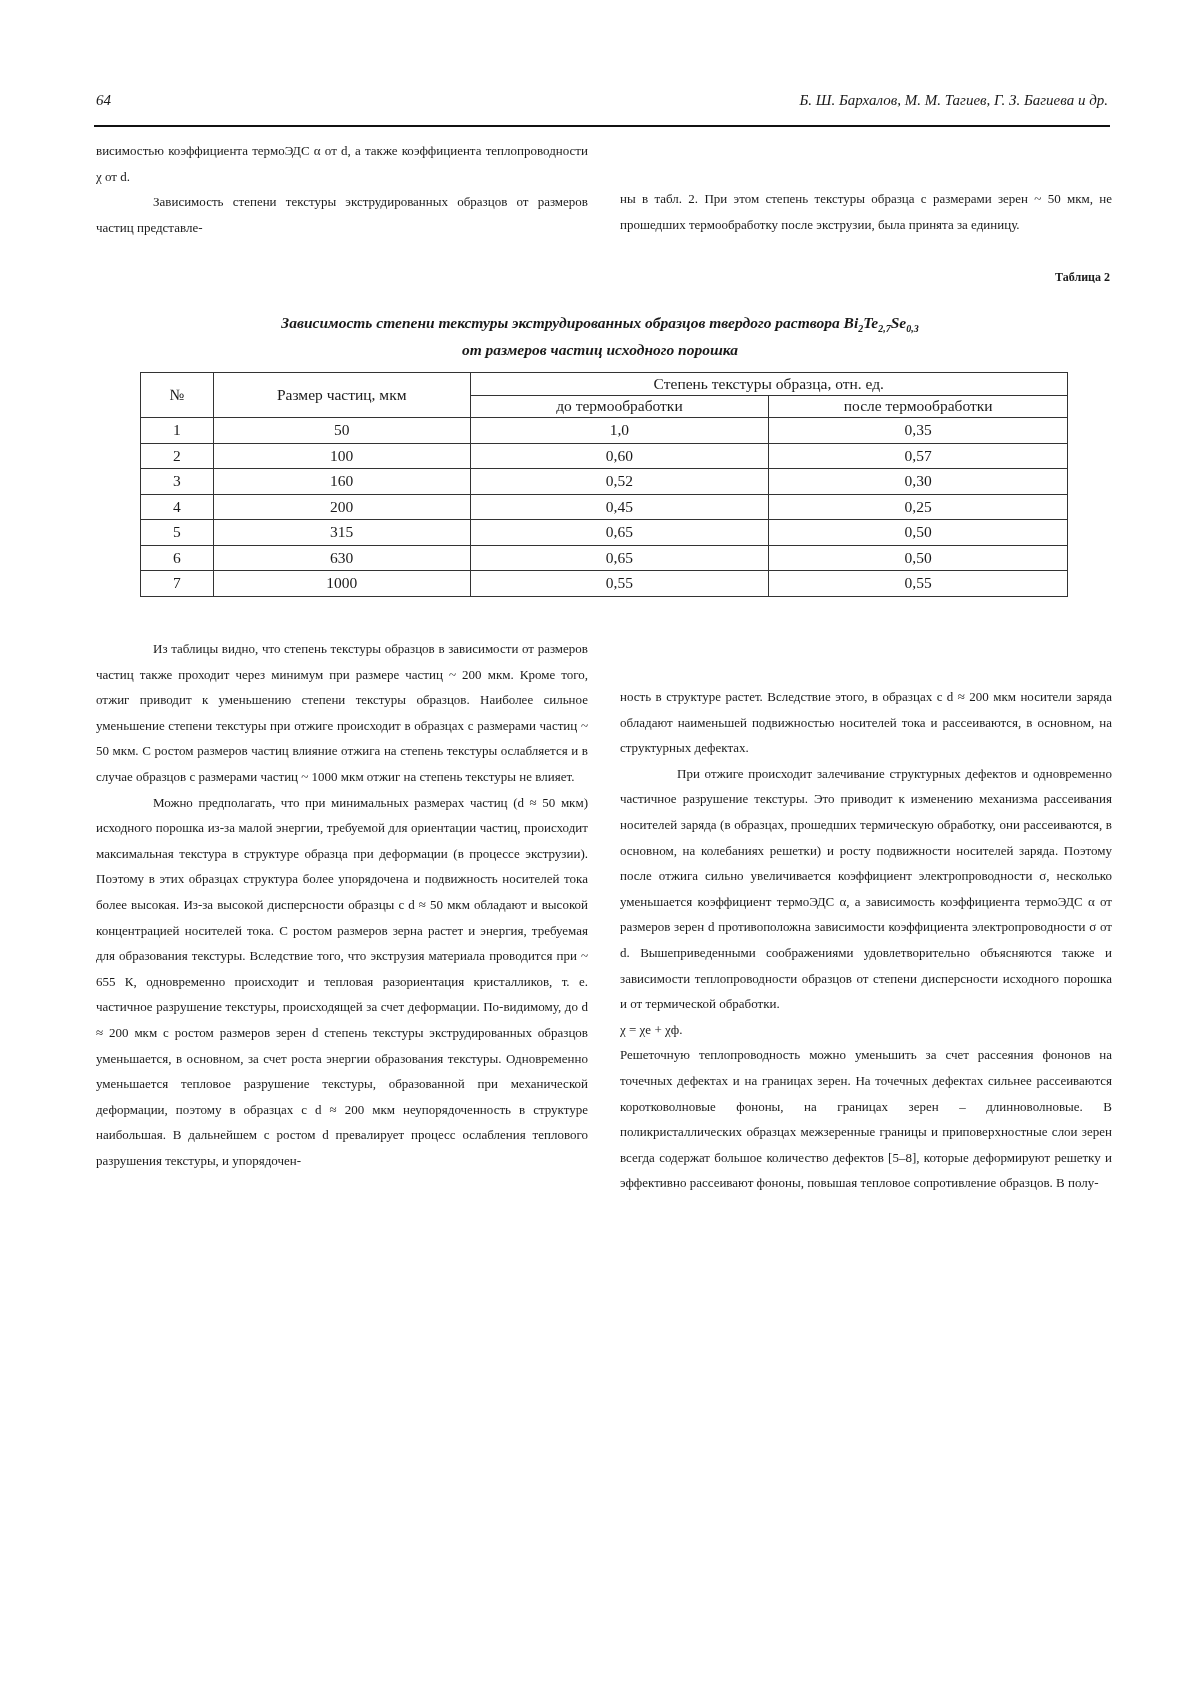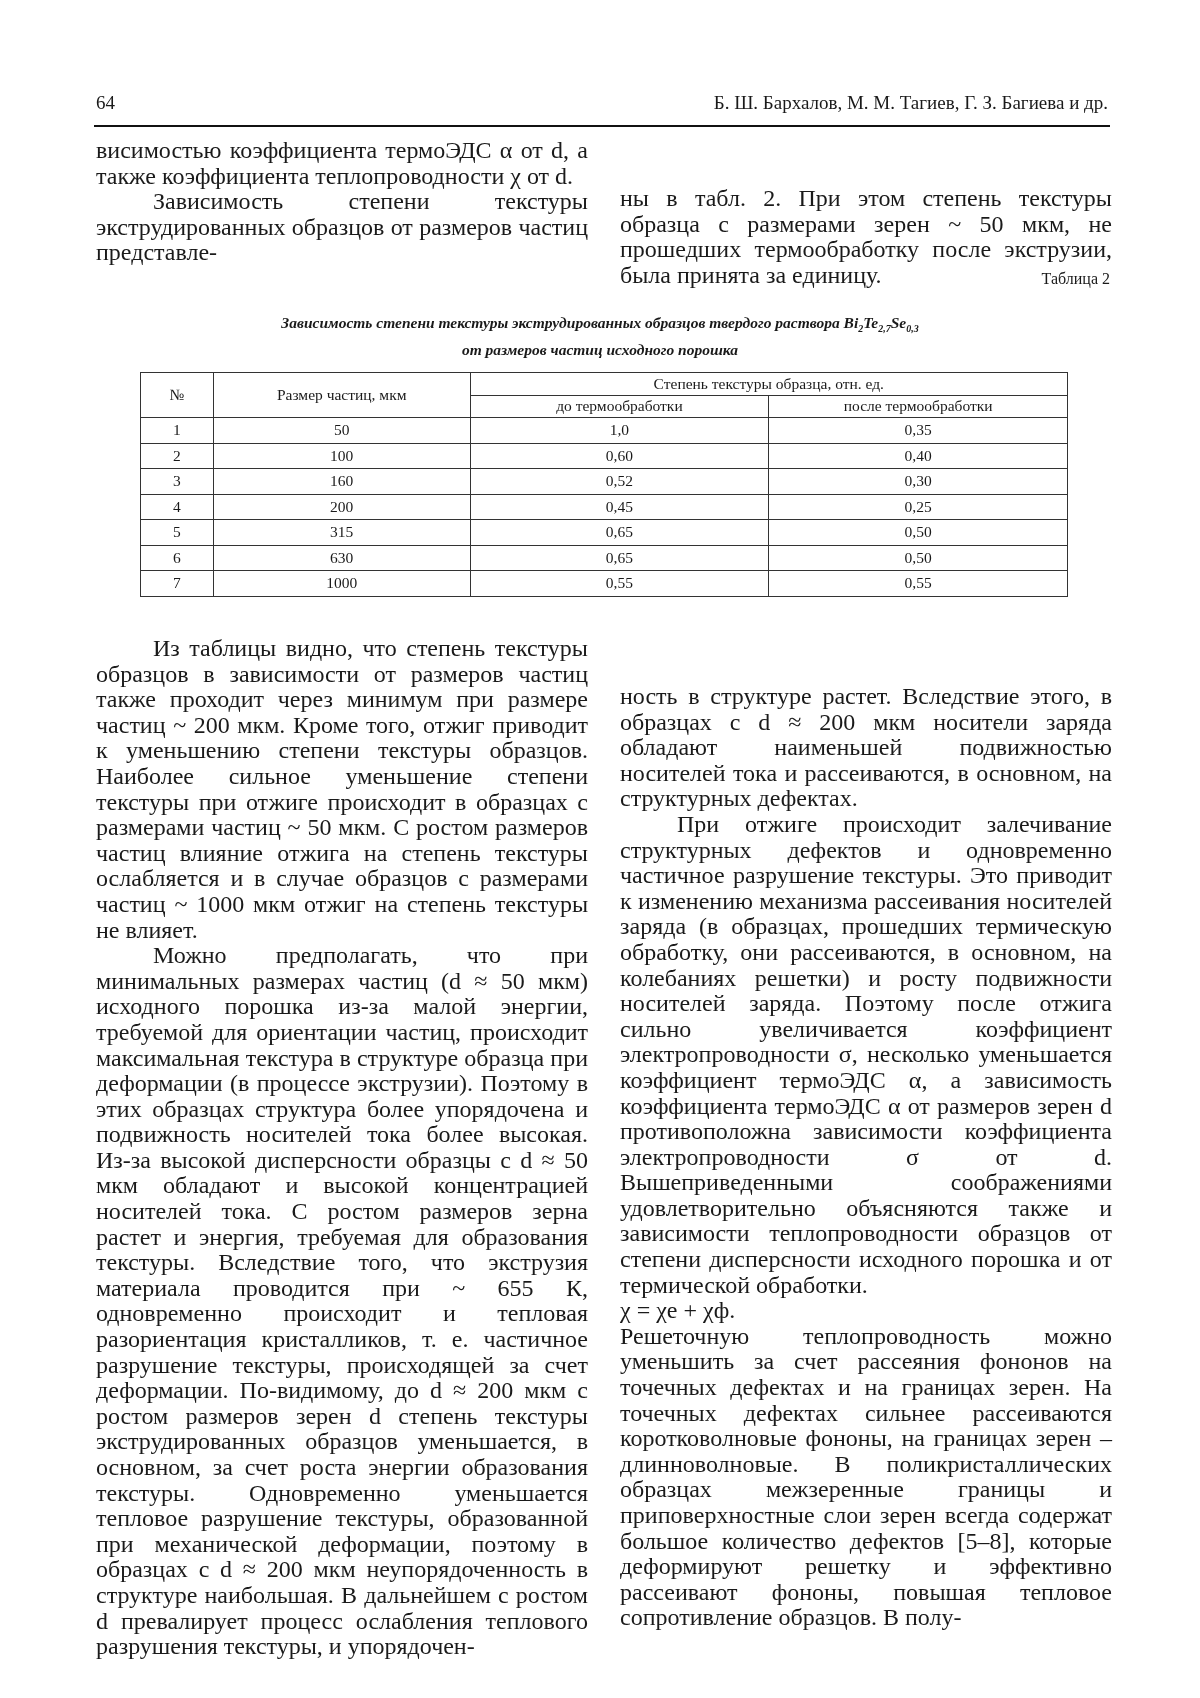--- a/index.html
+++ b/index.html
@@ -1,35 +1,35 @@
 <!DOCTYPE html>
 <html><head>
 <meta charset="utf-8">
 <style>
   html, body { margin: 0; padding: 0; background: #ffffff; }
   body { width: 1200px; height: 1698px; position: relative; overflow: hidden;
          font-family: "Liberation Serif", "DejaVu Serif", serif; color: #1a1a1a; }
   .page { position: absolute; left: 0; top: 0; width: 1200px; height: 1698px; }
 
   .run-head { position: absolute; left: 96px; top: 92px; width: 1012px; height: 26px;
-              font-size: 19px; }
+              font-style: italic; font-size: 15px; }
   .run-head .pnum { position: absolute; left: 0; top: 0; }
   .run-head .authors { position: absolute; right: 0; top: 0; }
   .rule { position: absolute; left: 94px; top: 125px; width: 1016px; height: 2px; background: #111; }
 
-  .col { position: absolute; font-size: 24px; line-height: 25.6px; text-align: justify; }
+  .col { position: absolute; font-size: 13px; line-height: 25.6px; text-align: justify; }
   .col p { margin: 0; }
   .col p.ind { text-indent: 57px; }
   .col-l { left: 96px; width: 492px; }
   .col-r { left: 620px; width: 492px; margin-top: 48px; }
 
   .top-l { top: 138px; }
   .top-r { top: 138px; }
 
-  .tab-label { position: absolute; right: 90px; top: 270px; font-weight: normal; font-size: 16px; }
+  .tab-label { position: absolute; right: 90px; top: 270px; font-weight: bold; font-size: 12px; }
   .tab-caption { position: absolute; left: 120px; width: 960px; top: 312px; text-align: center;
                  font-style: italic; font-weight: bold; font-size: 15.5px; line-height: 21px; }
   .tab-caption sub { font-size: 10px; }
 
   table.data { position: absolute; left: 140px; top: 372px; width: 928px;
                border-collapse: collapse; font-size: 15.5px; }
   table.data td, table.data th { border: 1.3px solid #333; text-align: center; font-weight: normal;
                                  padding: 0; height: 24.5px; }
   table.data th { height: 21.5px; }
   col.c1 { width: 73px; } col.c2 { width: 257px; } col.c3 { width: 299px; } col.c4 { width: 299px; }
@@ -85,21 +85,21 @@
       <tr>
           <td>1</td>
           <td>50</td>
           <td>1,0</td>
           <td>0,35</td>
         </tr>
       <tr>
           <td>2</td>
           <td>100</td>
           <td>0,60</td>
-          <td>0,40</td>
+          <td>0,57</td>
         </tr>
       <tr>
           <td>3</td>
           <td>160</td>
           <td>0,52</td>
           <td>0,30</td>
         </tr>
       <tr>
           <td>4</td>
           <td>200</td>

